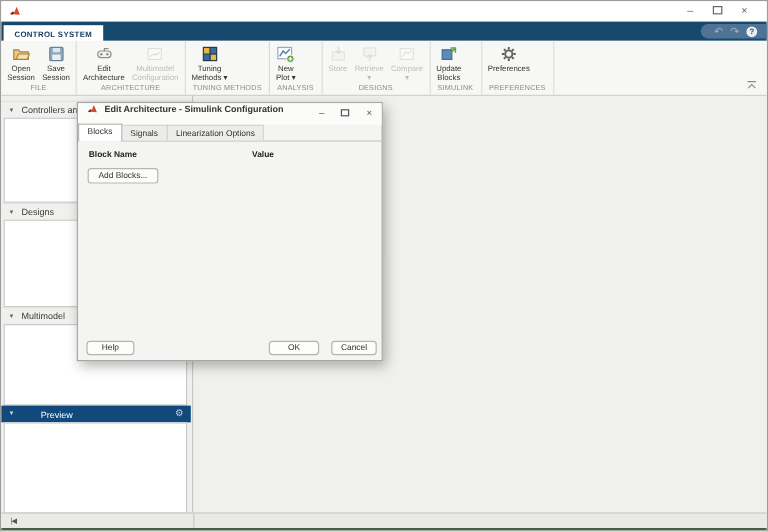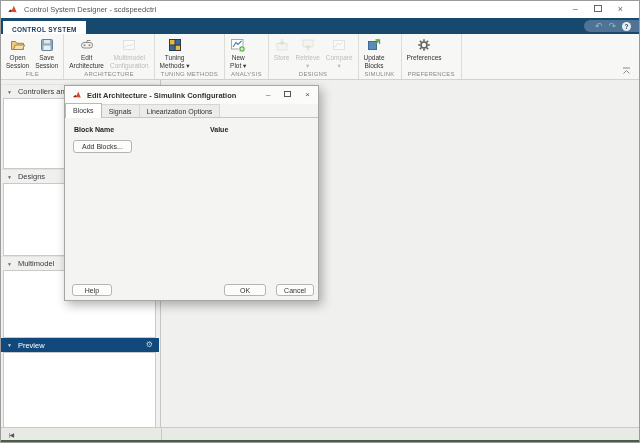--- a/index.html
+++ b/index.html
@@ -39,35 +39,35 @@
 
   
   .main{position:absolute;top:79px;left:0;right:0;bottom:15px;background:#f0f0ee;}
   .sidebar{position:absolute;left:0;top:0;width:160px;height:100%;background:#f0f0ee;
            border-right:1px solid #c6c6c3;}
   .canvas{position:absolute;left:160px;right:0;top:0;bottom:0;background:#f0f0ee;}
   .phead{position:absolute;left:0;right:1px;height:14px;display:flex;align-items:center;
          font-size:7.5px;color:#3a3a3a;border-top:1px solid #e2e2df;}
   .parrow{font-size:5px;color:#666;margin:0 6px 0 6px;}
   .pbox{position:absolute;left:2px;right:4px;background:#fff;border:1px solid #c9c9c6;}
-  .phead.selected{background:#11497c;color:#fff;border-top:none;}
+  .phead.selected{background:#11497c;color:#fff;border-top:none;gap:16px;}
   .phead.selected .parrow{color:#cfd9e2;}
   .pgear{margin-left:auto;margin-right:6px;font-size:8px;color:#c2cedb;line-height:8px;}
 
   
   .statusbar{position:absolute;left:0;right:0;bottom:2px;height:13px;background:#e9e9e6;
              border-top:1px solid #c9c9c6;display:flex;align-items:center;padding-left:8px;}
   .sbicon{font-size:6px;color:#555;letter-spacing:-1px;}
   .sbdivider{position:absolute;left:160px;top:0;bottom:0;width:1px;background:#c9c9c6;}
   .greenedge{position:absolute;left:0;right:0;bottom:0;height:2px;background:#436047;}
 
   
   .dialog{position:absolute;left:63px;top:84px;width:255px;height:216px;background:#f4f4f2;
           border:1px solid #a6a6a3;box-shadow:3px 4px 10px rgba(0,0,0,.30);z-index:10;}
-  .dtitle{height:18px;background:#fbfbfa;display:flex;align-items:center;padding-left:7px;}
+  .dtitle{height:18px;background:#fbfbfa;display:flex;padding-left:7px;}
   .dtitle .t{font-size:7.5px;font-weight:bold;color:#333;margin-left:5px;white-space:nowrap;}
   .dctrls{margin-left:auto;display:flex;align-items:center;gap:14px;padding-right:8px;}
   .dwbtn{font-size:8px;color:#555;line-height:8px;}
   .dmaxbox{width:7px;height:6px;border:1px solid #555;display:inline-block;}
   .dtabs{height:14px;display:flex;border-bottom:1px solid #c6c6c3;padding-left:1px;position:relative;}
   .dtab{height:13px;line-height:14px;padding:0 7px;font-size:7px;color:#333;background:#ececea;
         border:1px solid #d5d5d2;border-bottom:none;margin-left:-1px;}
   .dtab.selected{background:#fff;height:15px;border-color:#b9b9b6;position:relative;z-index:2;margin-top:-1px;}
   .dcols{display:flex;font-size:7px;font-weight:bold;color:#222;margin:8px 0 0 9px;}
   .dcol-name{width:136px;}
@@ -86,21 +86,20 @@
 
 <div class="win">
 
   <div class="titlebar">
     <span class="mlogo">
       <svg width="11" height="11" viewBox="0 0 16 16">
         <path d="M2 11 L5.5 8 L7 9.5 L10 2.5 L14 12 Z" fill="#d6492a"></path>
         <path d="M2 11 L5.5 8 L7 9.5 L5 12 Z" fill="#7d2714"></path>
       </svg>
     </span>
-    <span class="wtitle">Control System Designer - scdspeedctrl</span>
     <div class="wctrls">
       <span class="wbtn">–</span>
       <span class="wbtn"><span class="maxbox"></span></span>
       <span class="wbtn">×</span>
     </div>
   </div>
 
   <div class="tabbar">
     <span class="ribbontab">CONTROL SYSTEM</span>
     <div class="qat">

